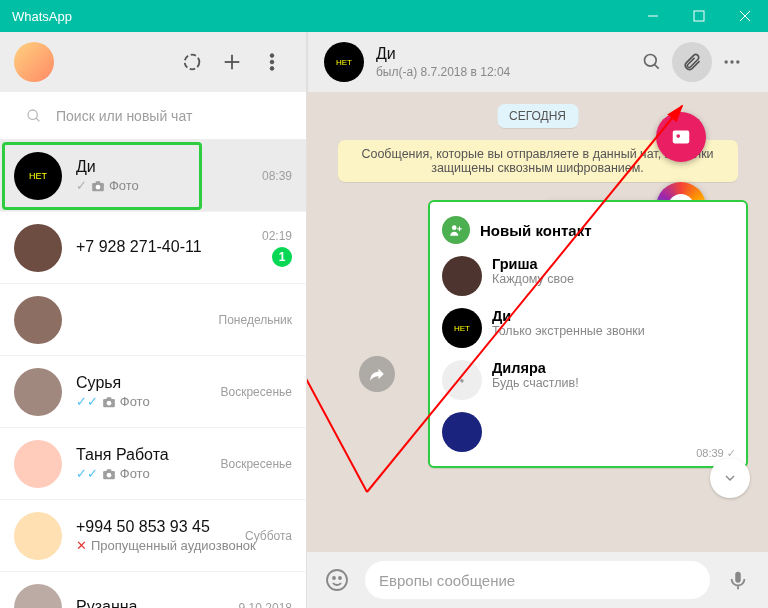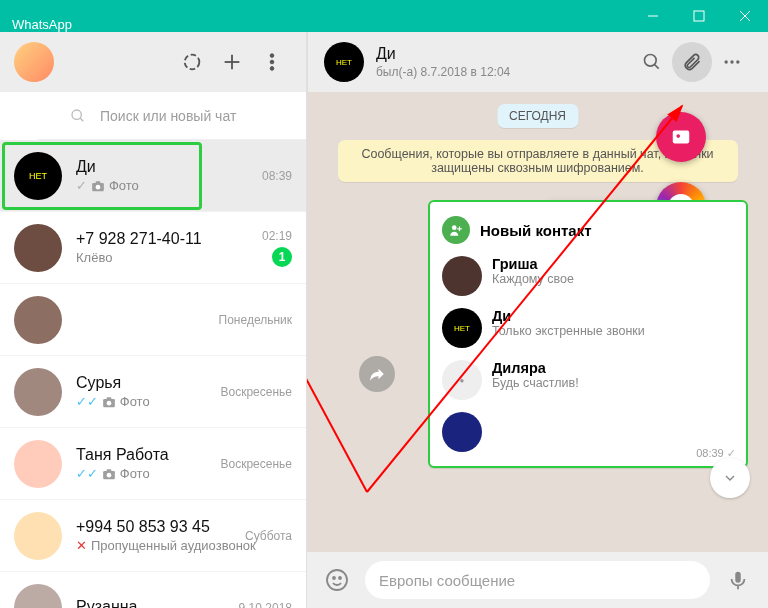--- a/index.html
+++ b/index.html
@@ -1,33 +1,33 @@
 <!DOCTYPE html>
 <html><head>
 <meta charset="utf-8">
 <style>
   * { box-sizing: border-box; margin: 0; padding: 0; font-family: "Segoe UI", Arial, sans-serif; }
   body { width: 768px; height: 608px; overflow: hidden; background: #fff; }
 
   
-  .titlebar { height: 32px; background: #00bfa5; display: flex; align-items: flex-end; color: #fff; }
+  .titlebar { height: 32px; background: #00bfa5; display: flex; align-items: center; color: #fff; }
   .titlebar .title { padding-left: 12px; font-size: 13px; flex: 1; }
   .titlebar .winbtn { width: 46px; height: 32px; display: flex; align-items: center; justify-content: center; }
   .titlebar .winbtn svg { stroke: #fff; }
 
   .app { display: flex; height: calc(608px - 32px); }
 
   
   .sidebar { width: 307px; border-right: 1px solid #e0e0e0; display: flex; flex-direction: column; background: #fff; }
   .sidebar-header { height: 60px; background: #ededed; display: flex; align-items: center; padding: 0 14px; }
   .sidebar-header .avatar { width: 40px; height: 40px; border-radius: 50%; background: #c5cae9; margin-right: auto; overflow: hidden; }
   .sidebar-header .iconbtn { width: 40px; height: 40px; display: flex; align-items: center; justify-content: center; color: #555; }
   .sidebar-header .iconbtn svg { stroke: #555; }
 
-  .search { height: 48px; display: flex; align-items: center; padding: 0 20px; border-bottom: 1px solid #eee; margin-left: 38px; }
+  .search { height: 48px; display: flex; align-items: center; padding: 0 14px; border-bottom: 1px solid #eee; }
   .search .searchbox { flex: 1; height: 34px; border-radius: 17px; display: flex; align-items: center; padding: 0 12px; color: #9e9e9e; font-size: 14px; gap: 14px }
   .search .searchbox svg { stroke: #bbb; }
 
   .chatlist { flex: 1; overflow: hidden; }
   .chat-item { display: flex; align-items: center; height: 72px; padding: 0 14px; border-bottom: 1px solid #f2f2f2; position: relative; }
   .chat-item.selected { background: #ebebeb; }
   .chat-item .avatar { width: 48px; height: 48px; border-radius: 50%; background: #ddd; margin-right: 14px; flex-shrink: 0; overflow: hidden; display:flex;align-items:center;justify-content:center;font-size:9px;color:#fff;text-align:center;}
   .chat-item .body { flex: 1; min-width: 0; }
   .chat-item .name { font-size: 16px; color: #111; margin-bottom: 2px; white-space: nowrap; }
   .chat-item .sub { font-size: 13px; color: #8a8a8a; display: flex; align-items: center; gap: 4px; white-space: nowrap; }
@@ -161,23 +161,20 @@
         </div>
         <div class="meta">
             <span>08:39</span>
           </div>
       </div>
 
       <div class="chat-item">
         <div class="avatar" style="background:#6d4c41;"></div>
         <div class="body">
           <div class="name">+7 928 271-40-11</div>
-          <div class="sub">
-              <span>Клёво</span>
-            </div>
         </div>
         <div class="meta">
           <span>02:19</span>
           <div class="unread">1</div>
         </div>
       </div>
 
       <div class="chat-item">
         <div class="avatar" style="background:#8d6e63;"></div>
         <div class="body">

